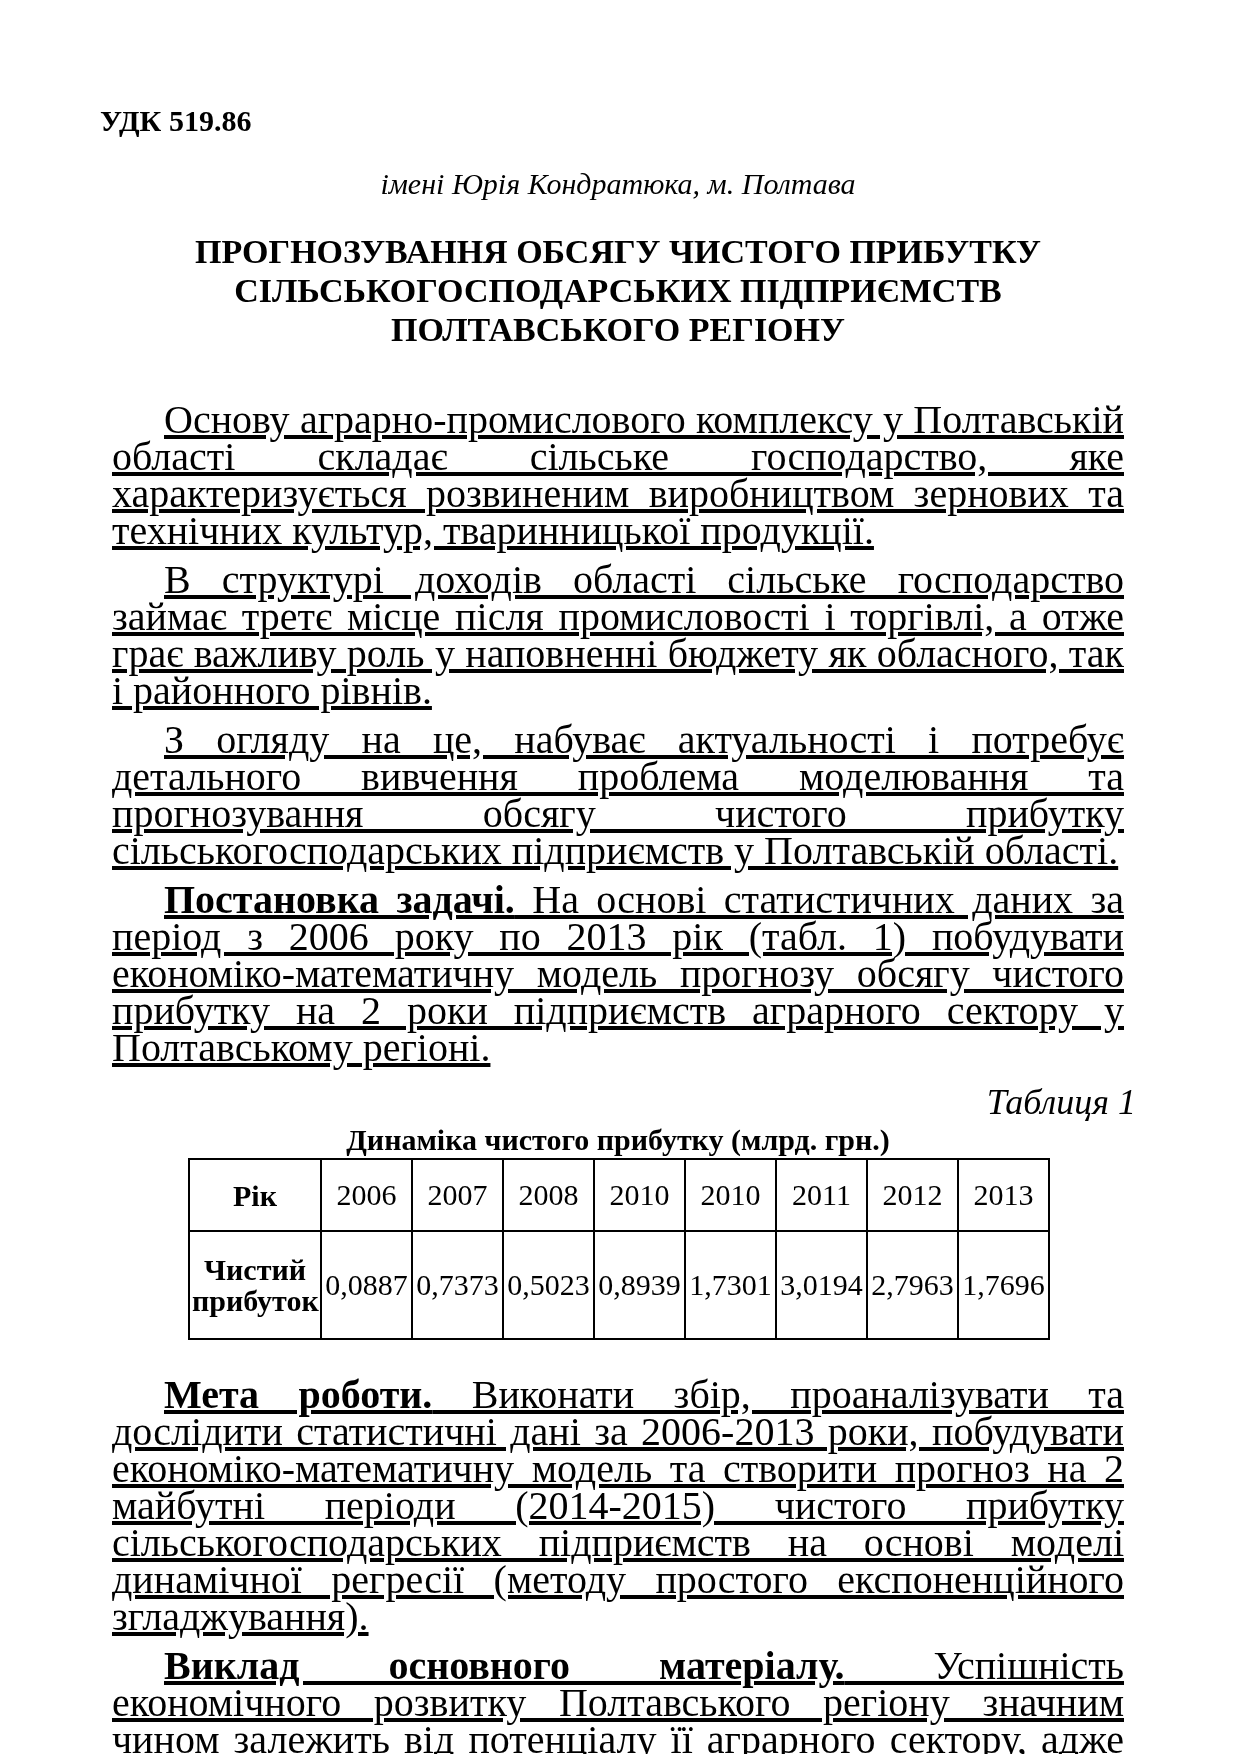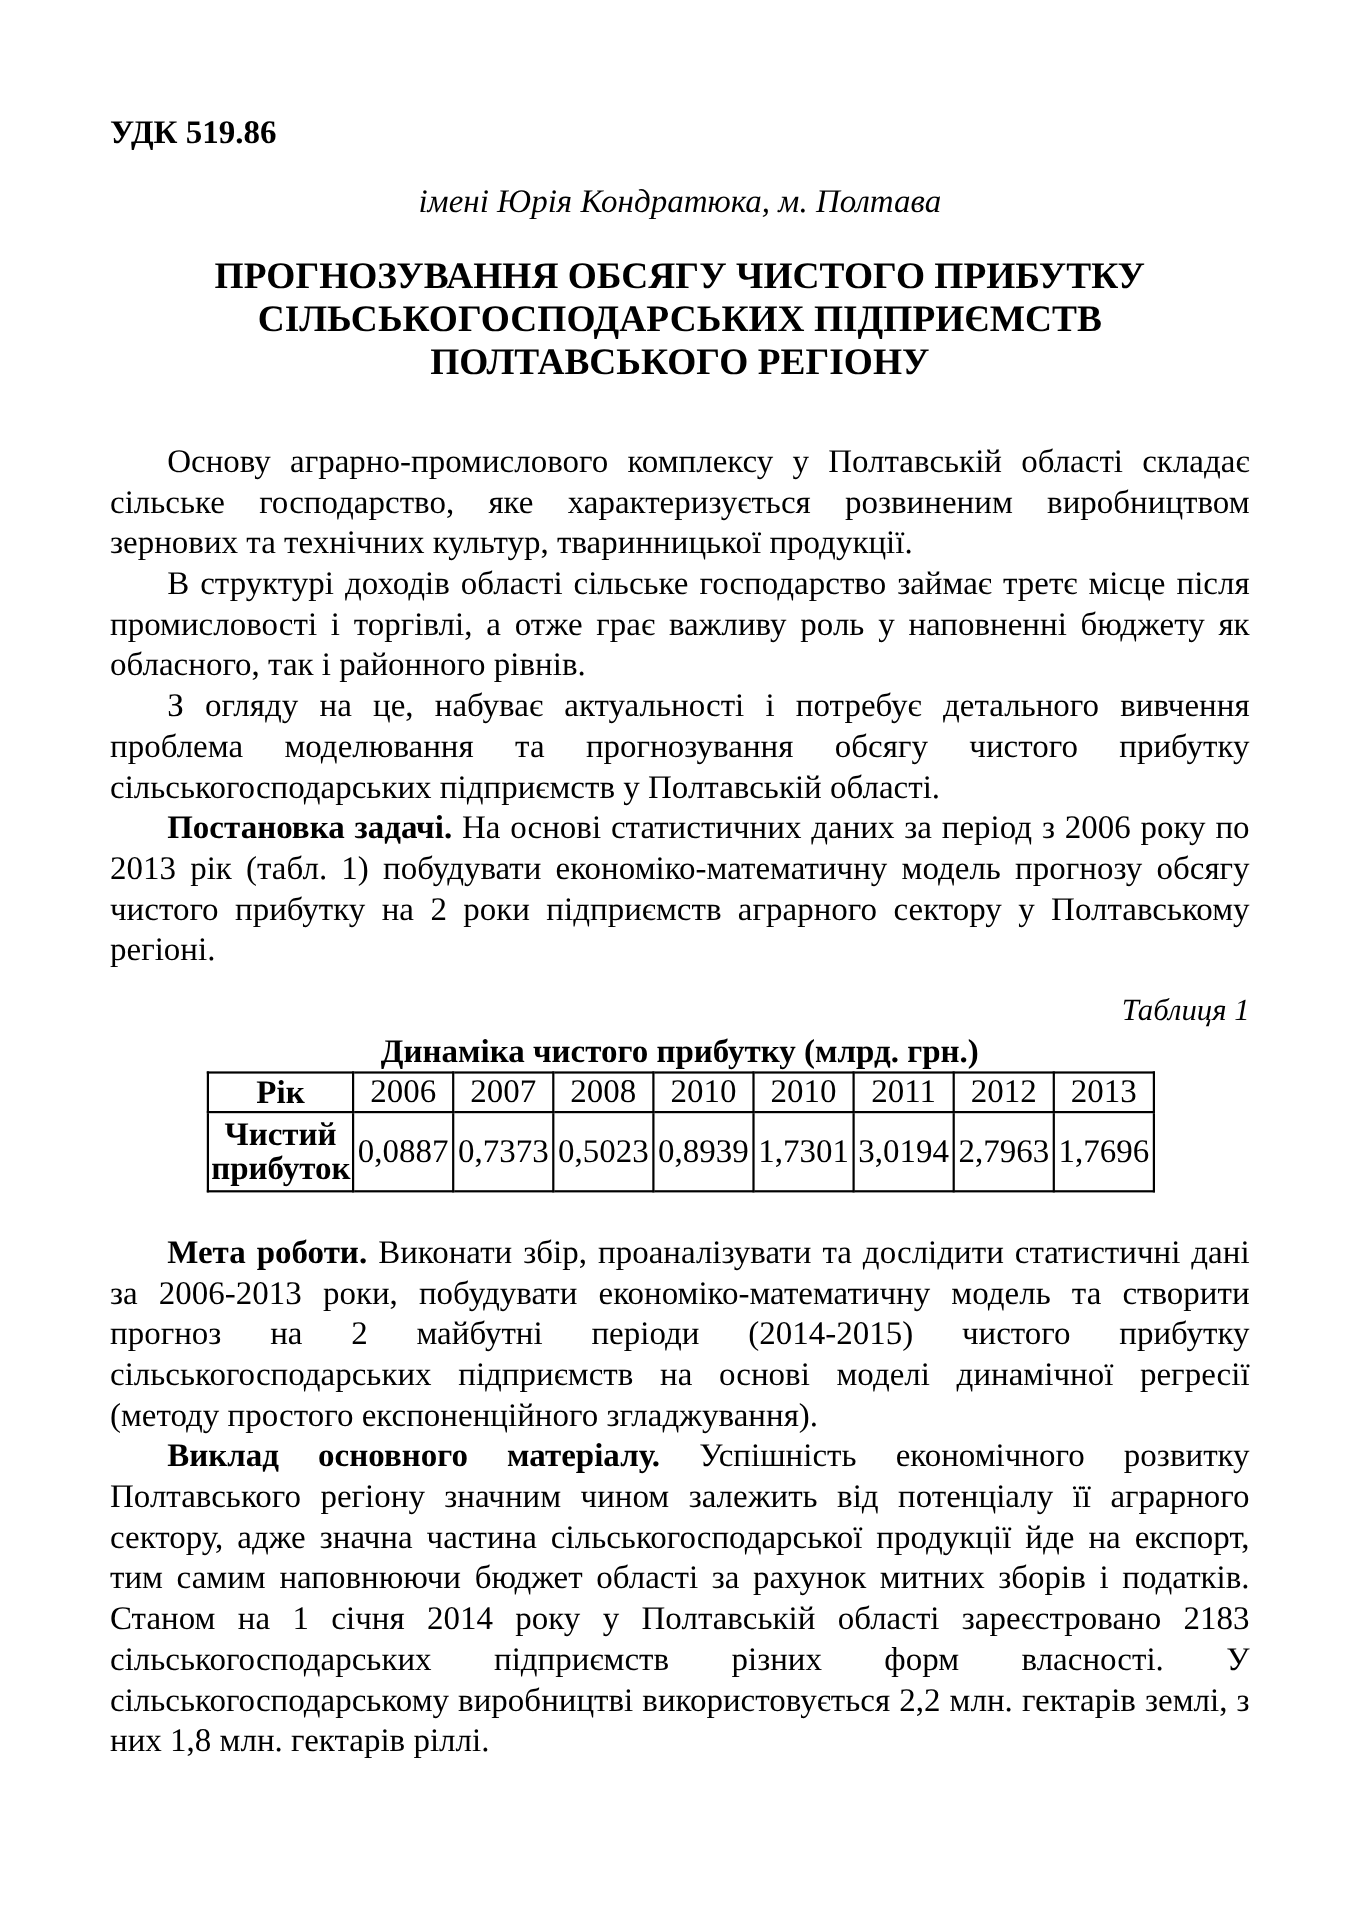--- a/index.html
+++ b/index.html
@@ -22,51 +22,52 @@
 
   .title-block {
     margin-top: 30px;
     text-align: center;
     font-weight: bold;
     font-size: 34px; line-height: 39px;
   }
 
   .body-text { margin-top: 52px; }
   .body-text p {
-    margin: 0;
-    font-size: 30px; line-height: 37px;
+    margin: 12px;
+    font-size: 40px; line-height: 37px;
     text-align: justify;
     text-indent: 52px;
+    text-decoration: underline;
   }
   .lead { font-weight: bold; }
 
   .table-label {
     margin-top: 18px;
     text-align: right;
     font-style: italic;
-    font-size: 28px; line-height: 37px;
+    font-size: 36px; line-height: 37px;
   }
   .table-caption {
     text-align: center;
     font-weight: bold;
     font-size: 30px; line-height: 37px;
   }
 
   table.profit {
     border-collapse: collapse;
     table-layout: fixed;
     margin-left: 88px;
     width: 862px;
   }
   table.profit td {
     border: 2px solid #000;
     font-size: 30px;
     text-align: center;
     vertical-align: middle;
-    padding: 0 2px;
+    padding: 18px 2px;
     line-height: 34px;
     overflow: hidden;
   }
   table.profit td.row-label {
     width: 126px;
     font-weight: bold;
     line-height: 31px;
   }
   table.profit tr.data-row td { height: 70px; }
 

